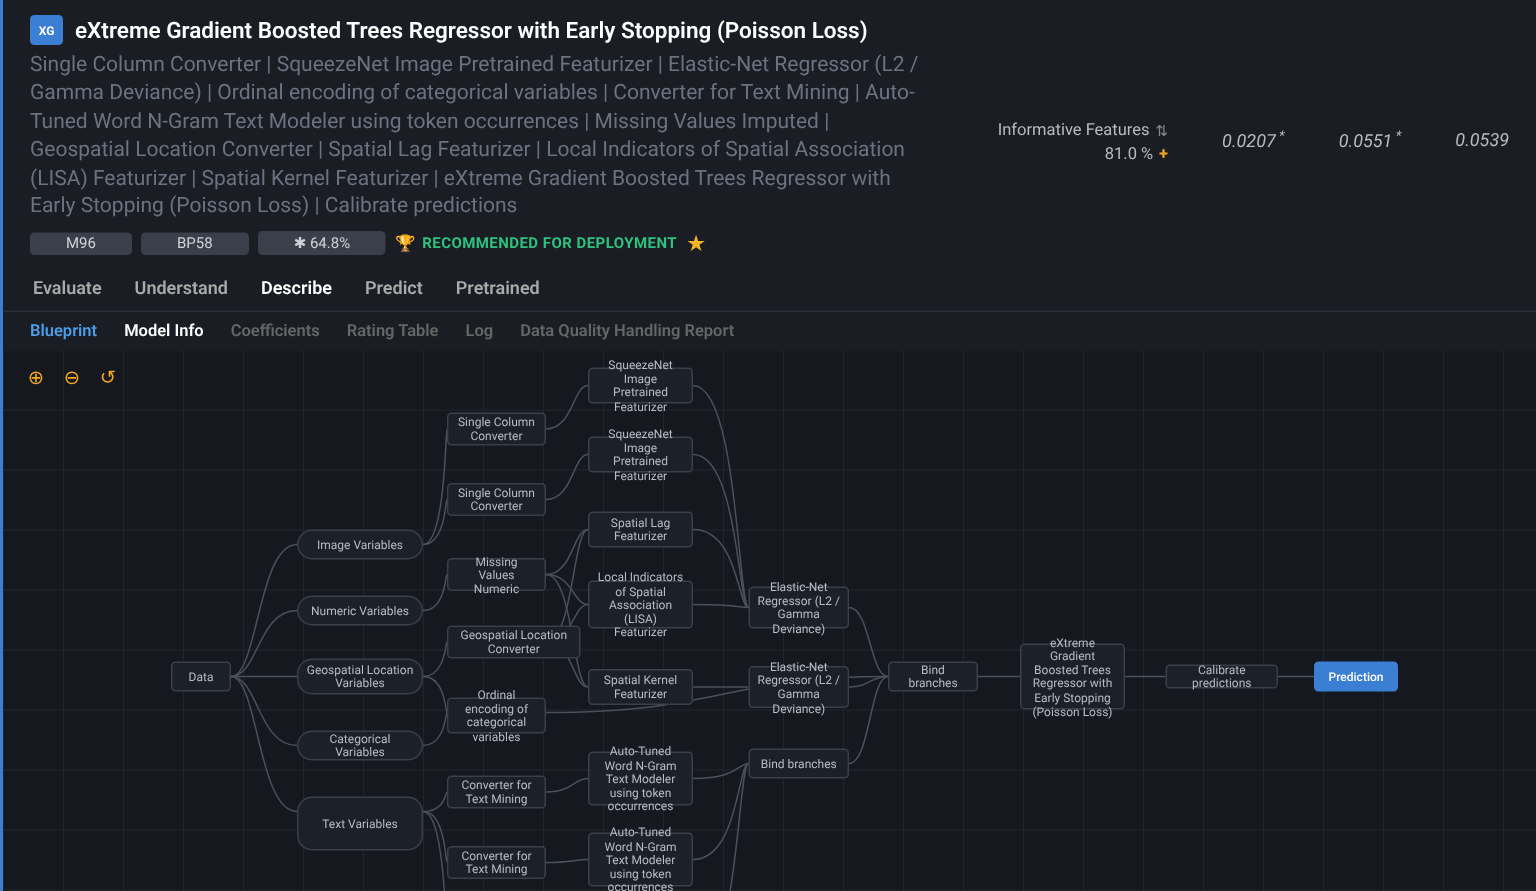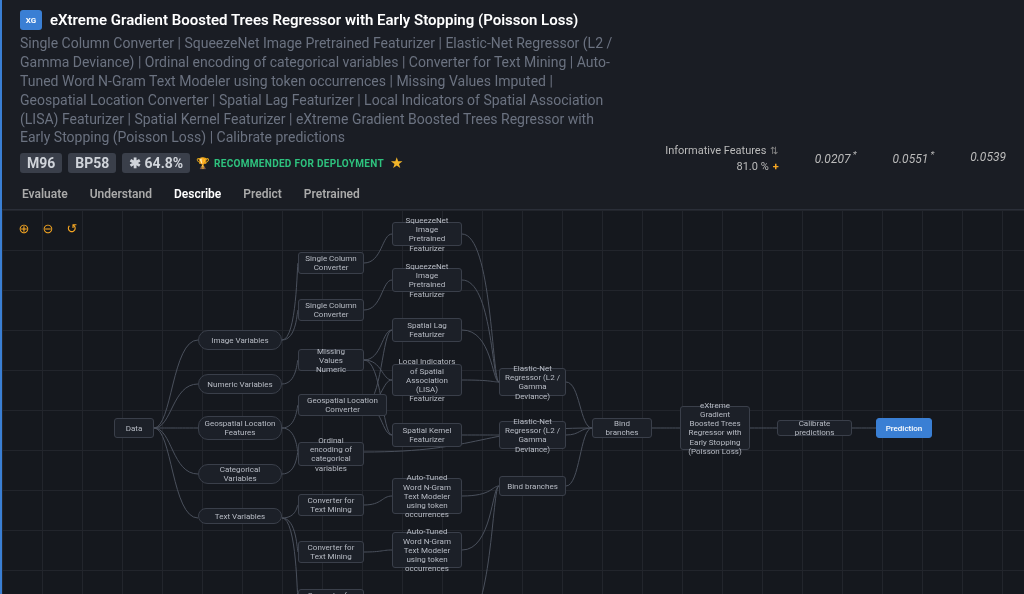--- a/index.html
+++ b/index.html
@@ -1,25 +1,25 @@
 <!DOCTYPE html>
 <html><head>
 <meta charset="utf-8">
 <style>
 *{margin:0;padding:0;box-sizing:border-box}
 body{background:#1a1d24;color:#ccc;font-family:-apple-system,BlinkMacSystemFont,"Segoe UI",Roboto,sans-serif;font-size:12px;width:1024px;height:594px;overflow:hidden;position:relative}
 .page{width:1024px;height:594px;display:flex;flex-direction:column;border-left:2px solid #3a7fd4}
-.header{padding:10px 18px 6px;display:flex;justify-content:space-between;align-items:flex-end;gap:16px}
+.header{padding:10px 18px 6px;display:flex;justify-content:space-between;align-items:center;gap:16px}
 .header-left{flex:0 1 600px}
 .title-row{display:flex;align-items:center;gap:8px;margin-bottom:4px}
 .xg-icon{width:22px;height:20px;background:#3a7fd4;border-radius:3px;display:flex;align-items:center;justify-content:center;font-size:8px;color:#fff;font-weight:700}
 .title{color:#fff;font-size:15px;font-weight:600}
 .pipeline-desc{color:#6b7280;font-size:14px;line-height:1.35;margin-bottom:6px}
 .badges{display:flex;align-items:center;gap:6px}
-.badge{background:#3a3f4a;color:#d0d4da;padding:2px 7px;border-radius:3px;font-size:14px;font-weight:700}
+.badge{background:#3a3f4a;color:#d0d4da;padding:2px 24px;border-radius:3px;font-size:10px;font-weight:400}
 .rec-badge{background:transparent;color:#2ec27e;font-size:10px;font-weight:700;letter-spacing:.3px;display:flex;align-items:center;gap:4px}
 .trophy{color:#2ec27e;font-size:11px}
 .star{color:#f0b429;font-size:15px}
 .header-right{display:flex;align-items:flex-start;gap:36px;margin-top:8px}
 .feat-block{text-align:right}
 .feat-label{color:#bbb;font-size:11px;display:flex;align-items:center;gap:4px}
 .feat-val{color:#bbb;font-size:11px;margin-top:3px;display:flex;align-items:center;justify-content:flex-end;gap:4px}
 .plus{color:#f5a623;font-weight:700}
 .metric{color:#bbb;font-size:12px;font-style:italic;position:relative;top:6px}
 .asterisk{color:#bbb;font-size:9px;vertical-align:super}
@@ -81,20 +81,28 @@
   </div>
 
   <div class="tabs-primary">
     <div class="tab">Evaluate</div>
     <div class="tab">Understand</div>
     <div class="tab active">Describe</div>
     <div class="tab">Predict</div>
     <div class="tab">Pretrained</div>
   </div>
 
+  <div class="tabs-secondary">
+    <div class="stab active">Blueprint</div>
+    <div class="stab strong">Model Info</div>
+    <div class="stab">Coefficients</div>
+    <div class="stab">Rating Table</div>
+    <div class="stab">Log</div>
+    <div class="stab">Data Quality Handling Report</div>
+  </div>
 
   <div class="canvas-wrap">
     <div class="grid-bg"></div>
     <div class="toolbar">
       <button class="tool-btn">⊕</button>
       <button class="tool-btn">⊖</button>
       <button class="tool-btn">↺</button>
     </div>
 
     <svg class="edges">
@@ -137,23 +145,23 @@
       <path d="M564 276 C578 276 578 218 590 218"></path>
       <path d="M650 218 C665 218 665 218 678 218"></path>
       <path d="M748 218 C762 218 762 218 775 218"></path>
       <path d="M850 218 C862 218 862 218 874 218"></path>
     </svg>
 
     <div class="node" style="left:112px;top:208px;width:40px;height:20px">Data</div>
 
     <div class="node pill" style="left:196px;top:120px;width:84px;height:20px">Image Variables</div>
     <div class="node pill" style="left:196px;top:164px;width:84px;height:20px">Numeric Variables</div>
-    <div class="node pill" style="left:196px;top:206px;width:84px;height:24px">Geospatial Location Features</div>
+    <div class="node pill" style="left:196px;top:206px;width:84px;height:24px">Geospatial Location Variables</div>
     <div class="node pill" style="left:196px;top:254px;width:84px;height:20px">Categorical Variables</div>
-    <div class="node pill" style="left:196px;top:298px;width:84px;height:16px">Text Variables</div>
+    <div class="node pill" style="left:196px;top:298px;width:84px;height:36px">Text Variables</div>
 
     <div class="node" style="left:296px;top:42px;width:66px;height:22px">Single Column Converter</div>
     <div class="node" style="left:296px;top:89px;width:66px;height:22px">Single Column Converter</div>
     <div class="node" style="left:296px;top:139px;width:66px;height:22px">Missing Values Numeric</div>
     <div class="node" style="left:296px;top:184px;width:89px;height:22px">Geospatial Location Converter</div>
     <div class="node" style="left:296px;top:232px;width:66px;height:24px">Ordinal encoding of categorical variables</div>
     <div class="node" style="left:296px;top:284px;width:66px;height:22px">Converter for Text Mining</div>
     <div class="node" style="left:296px;top:331px;width:66px;height:22px">Converter for Text Mining</div>
     <div class="node" style="left:296px;top:379px;width:66px;height:22px">Converter for Text Mining</div>
 

